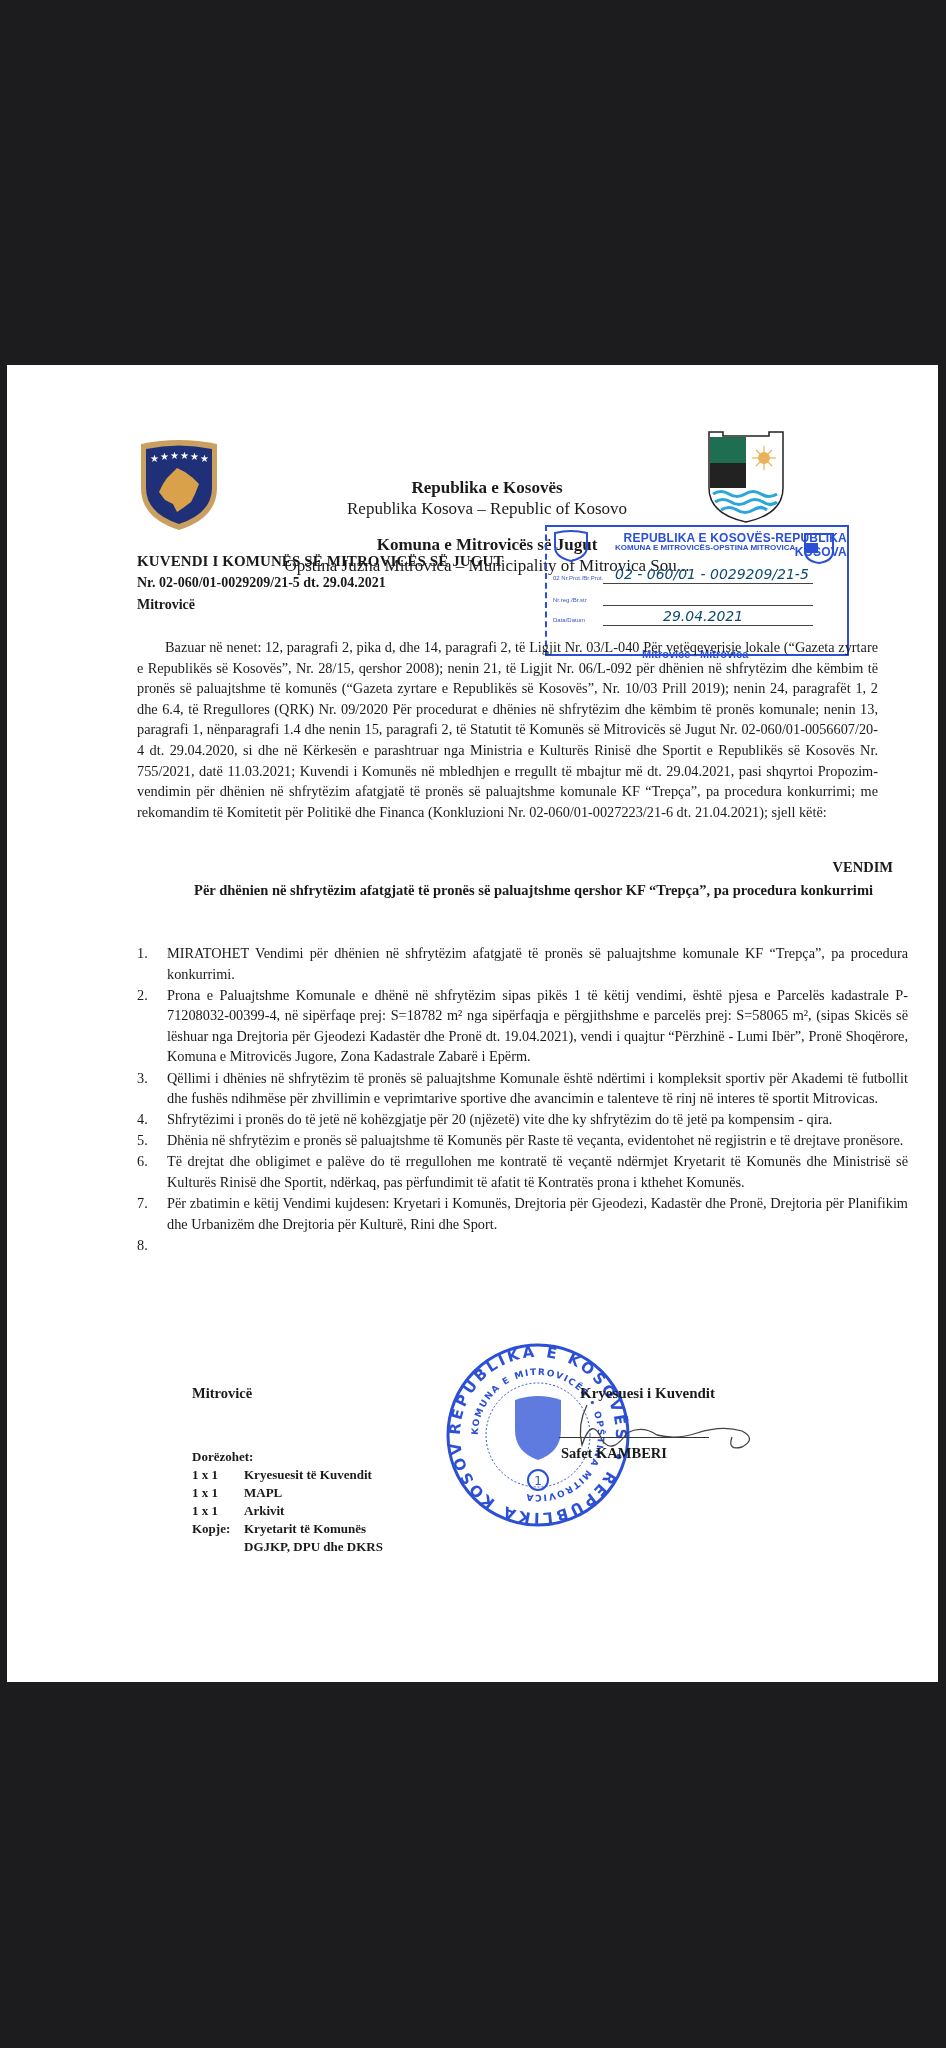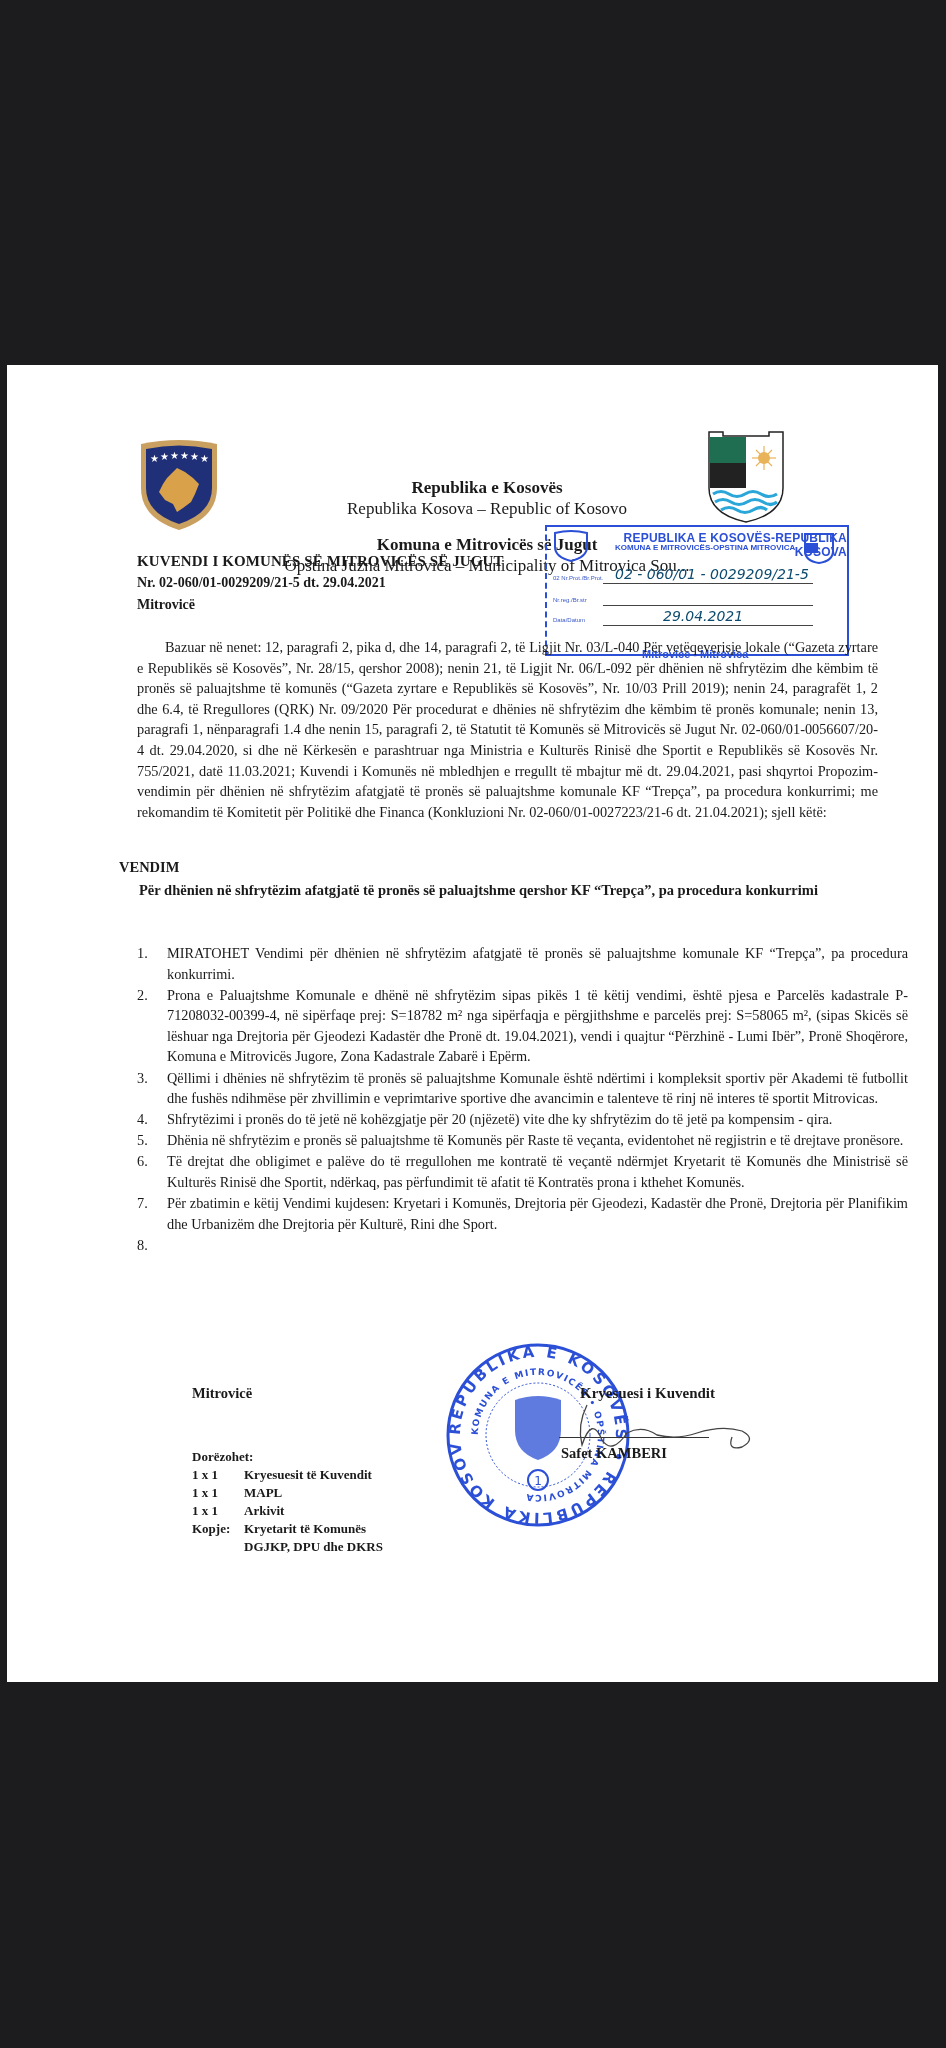--- a/index.html
+++ b/index.html
@@ -10,21 +10,21 @@
   .center { text-align:center;margin-top:40px; }
   .hdr1 { left:230px; width:500px; top:73px; font-size:17px; font-weight:bold; }
   .hdr2 { left:230px; width:500px; top:94px; font-size:17px; }
   .hdr3 { left:230px; width:500px; top:130px; font-size:17px; font-weight:bold; }
   .hdr4 { left:150px; width:660px; top:151px; font-size:17px; white-space:nowrap; }
   .kuv { left:130px; top:188px; font-size:15px; font-weight:bold; letter-spacing:0.1px;text-align:right; }
   .nr { left:130px; top:210px; font-size:14px; font-weight:bold; }
   .mit { left:130px; top:232px; font-size:14px; font-weight:bold; }
   .body-text { left:130px; width:741px; font-size:14.3px; line-height:20.6px; text-align:justify; }
   .para { top:272px; text-indent:28px; }
-  .vendim { left:112px; width:741px; top:492px; font-size:14.5px; font-weight:bold; text-align:left; line-height:20.5px; }
+  .vendim { left:145px; width:741px; top:492px; font-size:14.5px; font-weight:bold; text-align:right; line-height:20.5px; }
   ol.items { position:absolute; left:130px; width:741px; top:578px; margin:0; padding:0 0 0 30px;
              font-size:14.3px; line-height:20.6px; text-align:justify; list-style:none; counter-reset:it; }
   ol.items li { position:relative; margin-bottom:0.5px; counter-increment:it; }
   ol.items li .num { position:absolute; left:-30px; }
   .sign-city { left:185px; top:1020px; font-size:14.5px; font-weight:bold; }
   .sign-title { left:530px; top:1020px; font-size:15px; font-weight:bold;margin-left:43px; }
   .sign-line { left:552px; top:1072px; width:150px; height:1px; background:#333; }
   .sign-name { left:554px; top:1080px; font-size:14.5px; font-weight:bold; }
   .dist { left:185px; top:1083px; font-size:13px; font-weight:bold; line-height:18px; }
   .dist-row { display:flex; }

